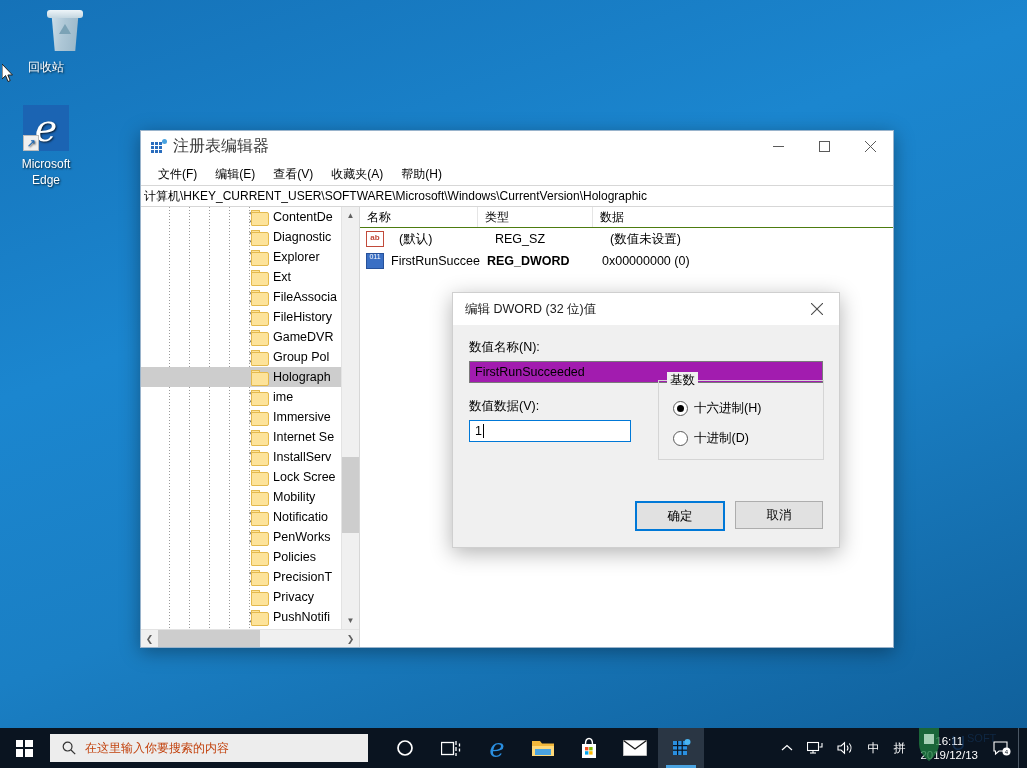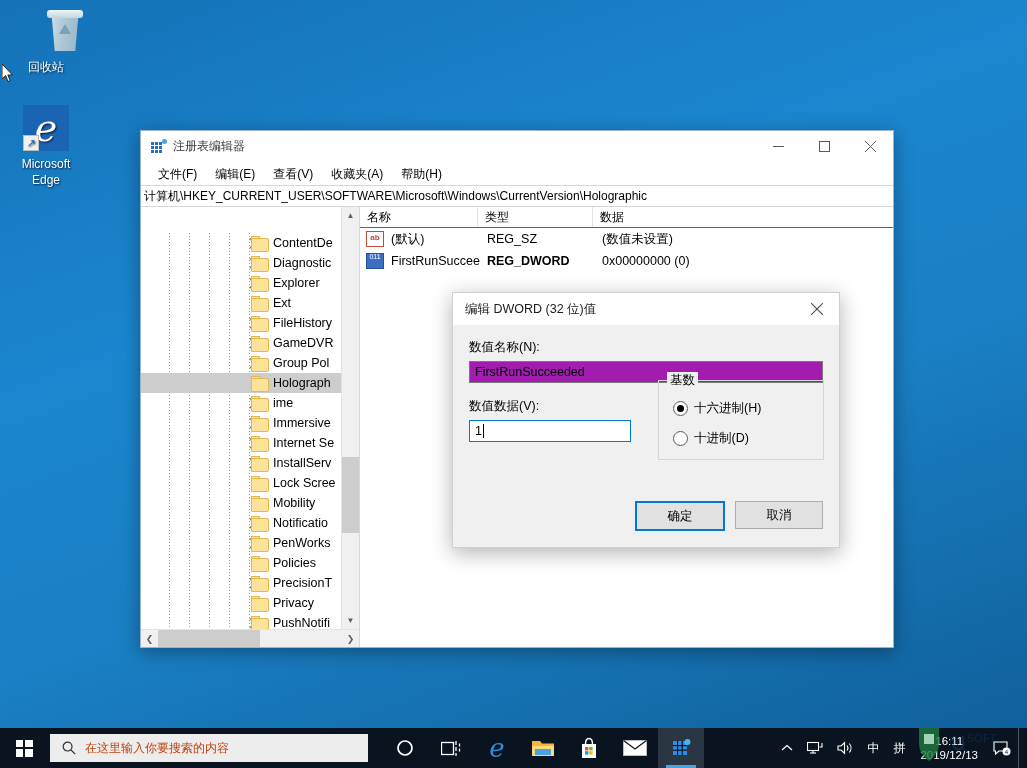--- a/index.html
+++ b/index.html
@@ -92,21 +92,21 @@
     background:#2a6dbd;
     background-image:
       linear-gradient(to right, #fff 0 1px, transparent 1px 4px),
       linear-gradient(to bottom, #fff 0 1px, transparent 1px 4px);
     background-size: 4px 4px;
   }
   .titlebar .ticon .dot {
     position:absolute;right:-1px;top:0;width:5px;height:5px;border-radius:50%;
     background:#4aa3e0;
   }
-  .titlebar .ttext { font-size:12px; color:#3b3b3b; }
+  .titlebar .ttext { font-size:16px; color:#3b3b3b; }
   .wbtns { position:absolute; right:0; top:0; height:31px; display:flex; }
   .wbtn {
     width:46px;height:31px;display:flex;align-items:center;justify-content:center;
     color:#6d6d6d; font-size:13px; line-height:13px;
   }
   .wbtn svg { display:block; }
 
   .menubar {
     height: 23px; display:flex; align-items:center; padding-left:8px;
     font-size:12px; color:#000; background:#fff; flex:none;
@@ -152,21 +152,21 @@
   }
   .fold .f1 {
     position:absolute;left:0;top:2px;width:16px;height:12px;
     background:#fde39a; border:1px solid #e3b94e; border-radius:1px 2px 2px 1px;
   }
   .fold .f2 {
     position:absolute;left:0;top:0;width:7px;height:4px;
     background:#fde39a;border:1px solid #e3b94e;border-bottom:none;border-radius:1px 1px 0 0;
   }
   .tnode .tlabel { position:absolute; left:132px; }
-  .treeclip { position:absolute; left:0; right:0; top:0; bottom:0; overflow:hidden;margin-top:26px; }
+  .treeclip { position:absolute; left:0; right:0; top:0; bottom:0; overflow:hidden; }
 
   .vscroll {
     position:absolute; right:0; top:0; bottom:0; width:17px;
     background:#f0f0f0; border-left:1px solid #e3e3e3;
   }
   .vscroll .arrow {
     height:17px; display:flex;align-items:center;justify-content:center;
     color:#606060; font-size:8px;
   }
   .vscroll .arrow.bot { position:absolute; bottom:0; left:0; right:0; }
@@ -410,20 +410,28 @@
                     <span class="f1"></span>
                   </span>
                   <span class="tlabel">Ext</span>
                 </div>
                 <div class="tnode">
                   <span class="chev">❯</span>
                   <span class="fold">
                     <span class="f2"></span>
                     <span class="f1"></span>
                   </span>
+                  <span class="tlabel">FileAssocia</span>
+                </div>
+                <div class="tnode">
+                  <span class="chev">❯</span>
+                  <span class="fold">
+                    <span class="f2"></span>
+                    <span class="f1"></span>
+                  </span>
                   <span class="tlabel">FileHistory</span>
                 </div>
                 <div class="tnode">
                   <span class="chev">❯</span>
                   <span class="fold">
                     <span class="f2"></span>
                     <span class="f1"></span>
                   </span>
                   <span class="tlabel">GameDVR</span>
                 </div>
@@ -556,21 +564,21 @@
 
       <div class="listpane">
         <div class="lheader">
           <span class="lcol" style="width:118px">名称</span>
           <span class="lcol" style="width:115px">类型</span>
           <span class="lcol" style="width:290px;border-right:none">数据</span>
         </div>
         <div id="list-container">
             <div class="lrow">
               <span class="vicon ab">ab</span>
-              <span class="lcell" style="width: 96px;">(默认)</span>
+              <span class="lcell" style="width: 96px; margin-left: 8px;">(默认)</span>
               <span class="lcell" style="width: 115px;">REG_SZ</span>
               <span class="lcell" style="width: 290px;">(数值未设置)</span>
             </div>
             <div class="lrow">
               <span class="vicon dw">011</span>
               <span class="lcell" style="width: 96px;">FirstRunSuccee...</span>
               <span class="lcell" style="width: 115px; font-weight: bold;">REG_DWORD</span>
               <span class="lcell" style="width: 290px;">0x00000000 (0)</span>
             </div>
           </div>

